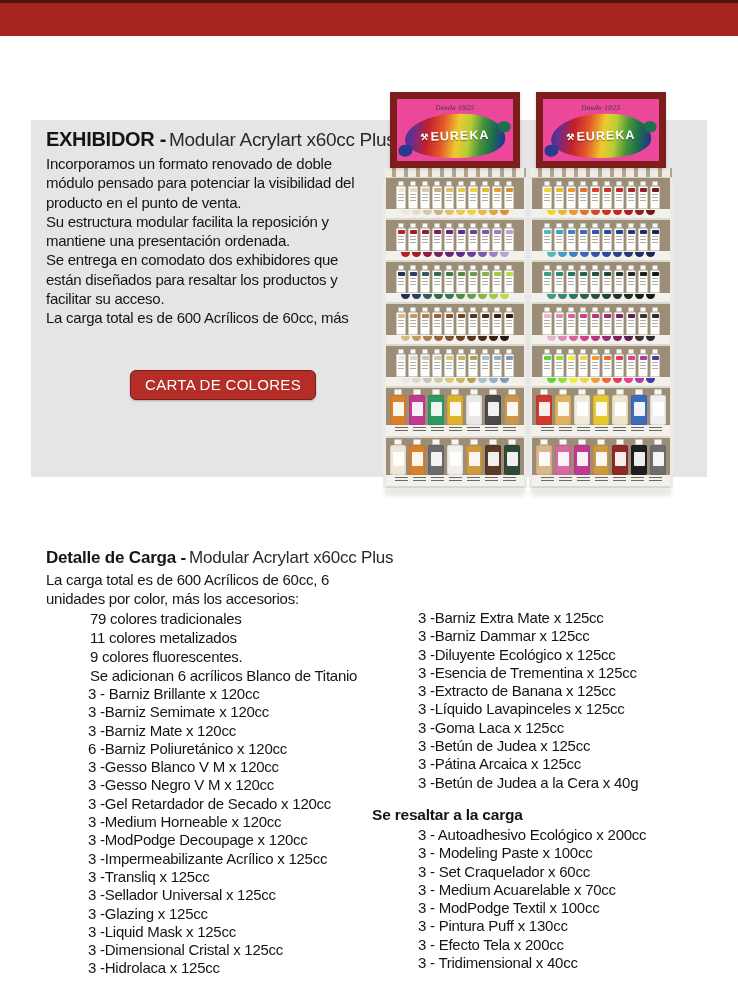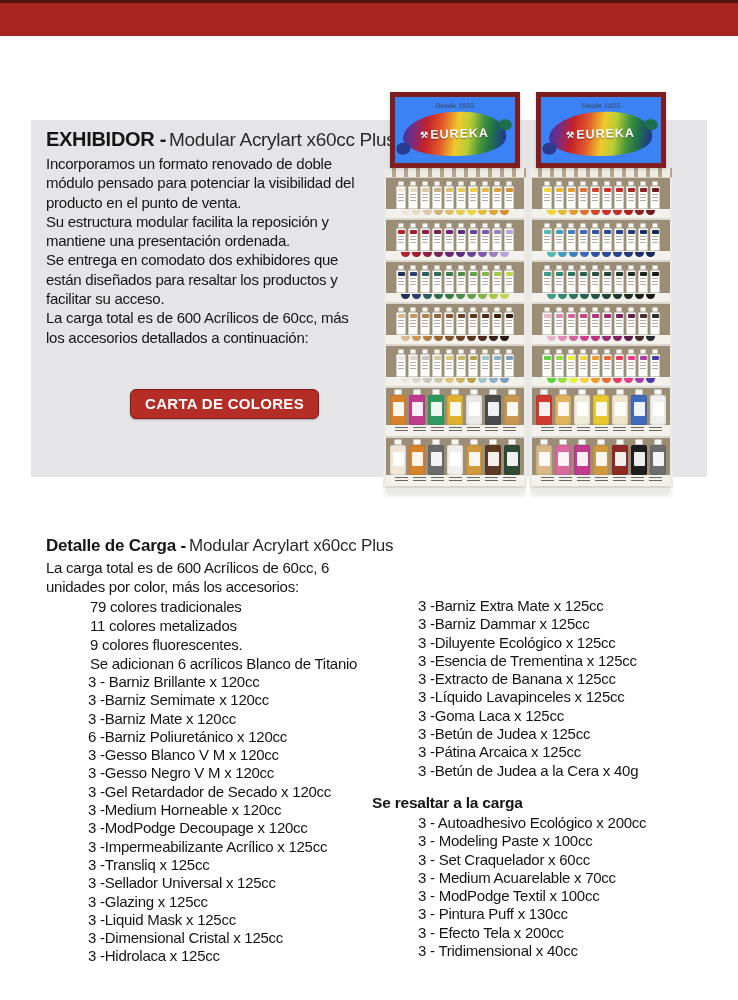--- a/index.html
+++ b/index.html
@@ -10,27 +10,27 @@
   .topbar{position:absolute;left:0;top:0;width:738px;height:36px;
           border-top:3px solid #511311;box-sizing:border-box;}
 
   
   .panel{position:absolute;left:31px;top:120px;width:676px;height:357px;}
   .panel-text{position:absolute;left:46px;top:128px;width:348px;}
   .hero-title{margin:0 0 3px 0;font-size:20px;font-weight:bold;letter-spacing:-.3px;white-space:nowrap;}
   .hero-title .tr{font-weight:normal;font-size:19px;color:#2a2a2a;margin-left:3px;}
   .hline{font-size:15px;line-height:19.3px;letter-spacing:-.25px;white-space:nowrap;}
   .cta{display:inline-block;margin:42px 0 4px 84px;padding:5px 14px 6px;border-radius:6px;
-       color:#fff;font-weight:bold;font-size:15px;letter-spacing:.3px;border:1px solid #7e1b17;
+       color:#fff;font-weight:normal;font-size:15px;letter-spacing:.3px;border:1px solid #7e1b17;
        box-shadow:0 1px 2px rgba(0,0,0,.25);cursor:pointer;font-family:"Liberation Sans",sans-serif;}
 
   
   .rack{position:absolute;left:383px;top:92px;width:290px;height:404px;display:flex;gap:2px;}
   .module{width:144px;flex:none;}
-  .sign{height:76px;margin:0 7px;background:#3b82f6;border:5px solid #7f1d1d;box-sizing:border-box;
+  .sign{height:76px;margin:0 7px;background:#ec4899;border:7px solid #7f1d1d;box-sizing:border-box;
         box-shadow:0 1px 3px rgba(0,0,0,.18);display:flex;flex-direction:column;align-items:center;position:relative;}
   .tagline{margin-top:5px;font-family:"DejaVu Serif",serif;font-style:italic;font-size:6.5px;color:#3a3a3a;}
   .blob{margin-top:2px;width:86%;height:44px;position:relative;transform:rotate(-2deg);
         border-radius:52% 48% 44% 56% / 62% 58% 42% 46%;
         background:linear-gradient(100deg,#2a3a8e 0%,#6a2d92 10%,#c4202a 24%,#e2592a 38%,#efc92e 52%,#b8cd34 63%,#44933c 75%,#1e6f4b 85%,#21398c 96%);
         display:flex;align-items:center;justify-content:center;}
   .blob::before{content:"";position:absolute;left:-7px;bottom:3px;width:14px;height:12px;background:#2a3a8e;
         border-radius:50% 40% 60% 50%;}
   .blob::after{content:"";position:absolute;right:-6px;top:9px;width:13px;height:11px;background:#1e6f4b;
         border-radius:45% 55% 50% 60%;}
@@ -55,21 +55,21 @@
   .abottle{width:16px;height:36px;display:flex;flex-direction:column;align-items:center;}
   .acap{width:8px;height:6px;background:#f6f6f3;border:1px solid #c8c5bd;box-sizing:border-box;border-radius:1px;}
   .abody{width:16px;flex:1;border-radius:2px;box-shadow:inset 0 0 2px rgba(0,0,0,.25);}
   .albl{width:11px;height:14px;margin:7px auto 0;background:rgba(255,255,255,.92);border-radius:1px;}
   .alip{height:13px;background:#f3f1ec;border-bottom:2px solid #ddd8cf;box-sizing:border-box;
         display:flex;justify-content:center;gap:5px;padding-top:2px;}
   .atext{width:13px;height:6px;background:repeating-linear-gradient(180deg,#6b6760 0 1px,transparent 1px 3px);}
   .base{height:4px;margin:0 2px;background:#eceae4;box-shadow:0 3px 5px rgba(0,0,0,.15);}
 
   
-  .detail{position:absolute;left:46px;top:536px;width:662px;}
+  .detail{position:absolute;left:46px;top:548px;width:662px;}
   .detail-title{margin:0 0 2px 0;font-size:17px;font-weight:bold;letter-spacing:-.2px;white-space:nowrap;}
   .detail-title .tr{font-weight:normal;font-size:17px;color:#2a2a2a;margin-left:3px;}
   .lead .hline{line-height:19px;}
   .cols{display:flex;margin-top:1px;}
   .colL{width:326px;flex:none;}
   .colR{flex:1;}
   .count-line{margin-left:44px;font-size:15px;line-height:19px;letter-spacing:-.25px;white-space:nowrap;}
   .item{font-size:15px;line-height:18.3px;letter-spacing:-.25px;white-space:nowrap;}
   .colL .item{margin-left:42px;}
   .colR .item{margin-left:46px;}
@@ -89,21 +89,20 @@
     <div id="hero-lines">
         <div class="hline">Incorporamos un formato renovado de doble</div>
         <div class="hline">módulo pensado para potenciar la visibilidad del</div>
         <div class="hline">producto en el punto de venta.</div>
         <div class="hline">Su estructura modular facilita la reposición y</div>
         <div class="hline">mantiene una presentación ordenada.</div>
         <div class="hline">Se entrega en comodato dos exhibidores que</div>
         <div class="hline">están diseñados para resaltar los productos y</div>
         <div class="hline">facilitar su acceso.</div>
         <div class="hline">La carga total es de 600 Acrílicos de 60cc, más</div>
-        <div class="hline">los accesorios detallados a continuación:</div>
       </div>
     <button class="cta" style="background: rgb(180, 45, 38);">CARTA DE COLORES</button>
   </div>
 
   <div class="rack" id="rack">
       <div class="module">
         <div class="sign">
           <div class="tagline">Desde 1925</div>
           <div class="blob">
             <div class="brand">

